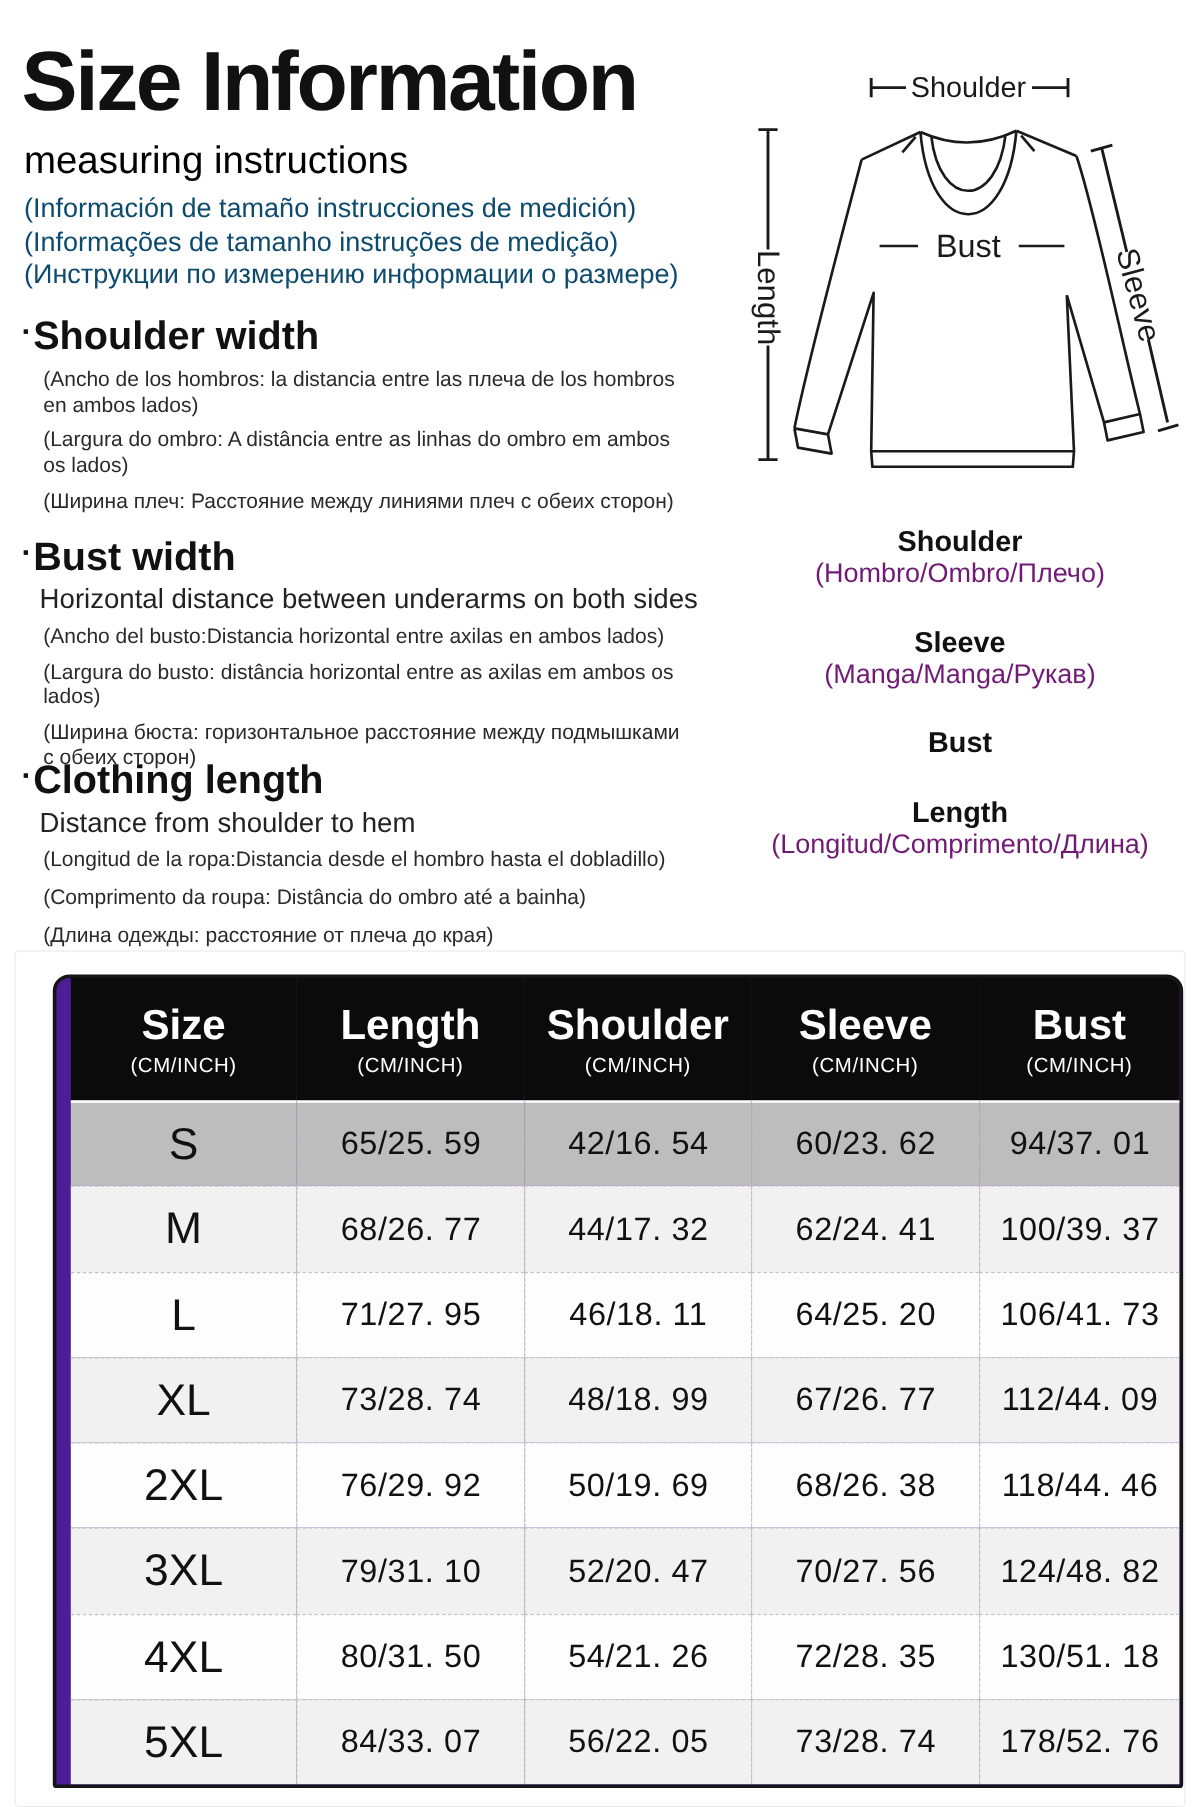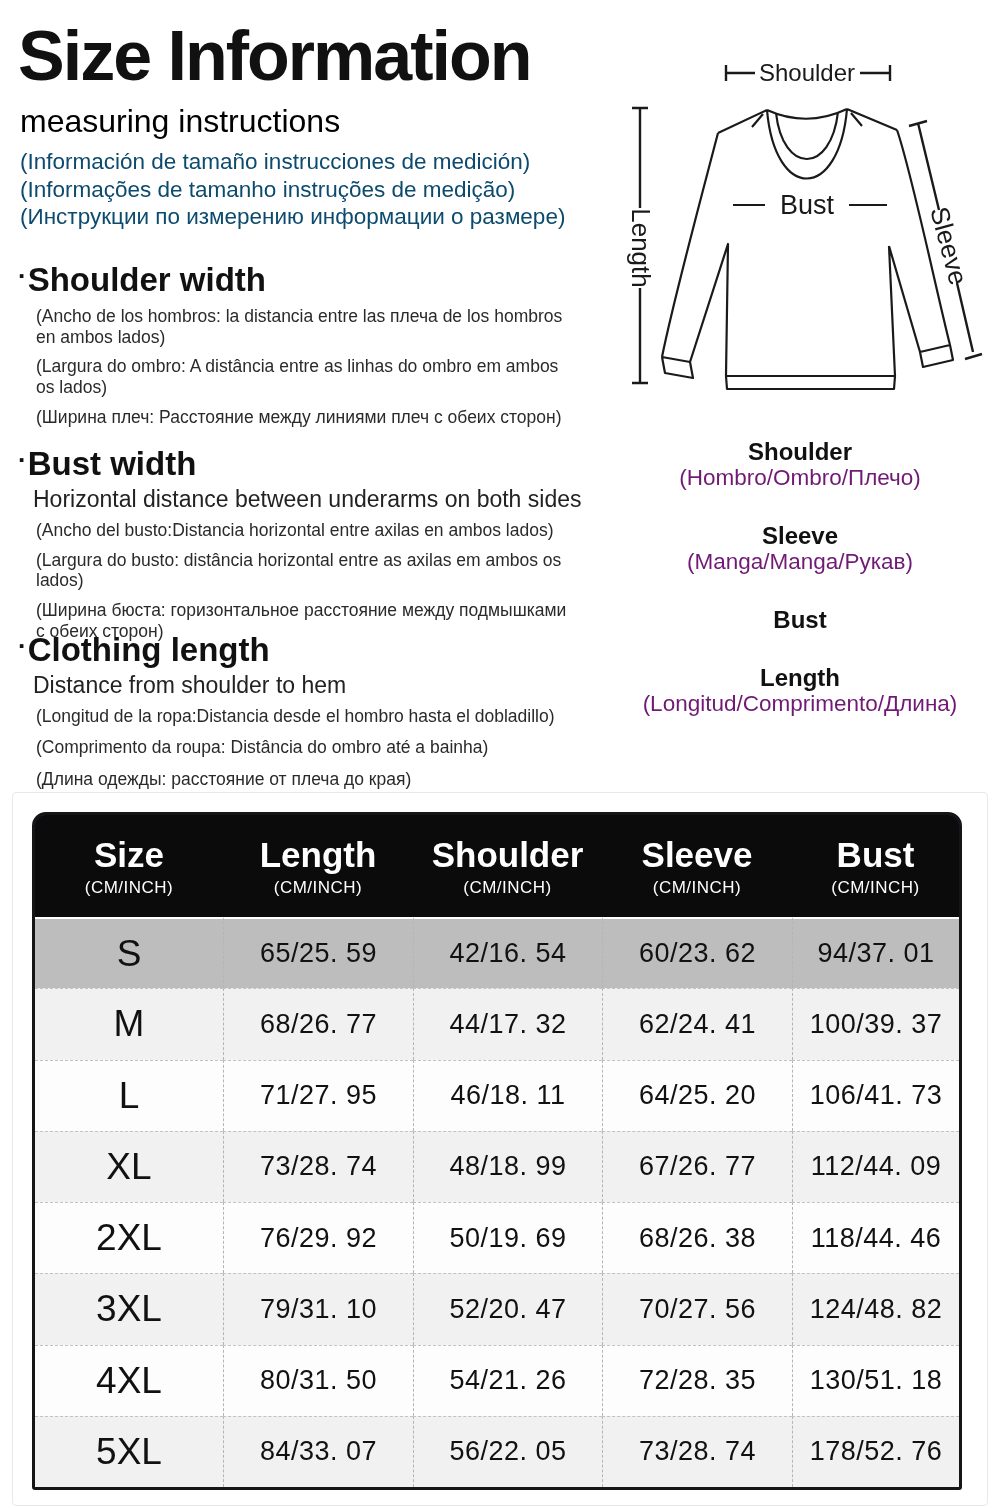--- a/index.html
+++ b/index.html
@@ -1,20 +1,20 @@
 <!DOCTYPE html>
 <html><head>
 <meta charset="utf-8">
 <style>
   html,body{margin:0;padding:0;}
   body{background:#ffffff;font-family:"Liberation Sans","DejaVu Sans",sans-serif;color:#1c1c1c;}
   .page{position:relative;width:1000px;height:1506px;background:#ffffff;overflow:hidden;}
 
   
-  .title-block{position:absolute;left:18px;top:16px;width:600px;}
+  .title-block{position:absolute;left:18px;top:28px;width:600px;}
   .title-block h1{margin:0;font-size:70px;line-height:80px;font-weight:bold;letter-spacing:-2px;color:#111;}
   .title-block h2{margin:2px 0 0 2px;font-size:32px;line-height:46px;font-weight:normal;color:#000000;}
   .intro-trans{margin:4px 0 0 2px;font-size:22.5px;line-height:27.5px;color:#0c4a6e;}
 
   .measure-section{position:absolute;left:18px;width:588px;}
   .measure-section h3{margin:0;font-size:33px;line-height:36px;font-weight:bold;color:#111;}
   .measure-section h3 .bullet{font-size:26px;vertical-align:6px;margin-right:1px;}
   .measure-section .desc{margin:4px 0 0 15px;font-size:23px;line-height:26px;color:#222;}
   .measure-section .trans{margin:8px 0 0 18px;width:540px;font-size:17.5px;line-height:1.18;color:#2a2a2a;}
   .measure-section .trans p{margin:0 0 9px 0;}
@@ -26,22 +26,22 @@
   .diagram-svg path{stroke:#1a1a1a;fill:none;}
   .diagram-svg text{fill:#1a1a1a;font-family:"Liberation Sans","DejaVu Sans",sans-serif;}
 
   .legend{position:absolute;left:600px;top:438px;width:400px;text-align:center;}
   .legend-group{margin-bottom:31px;}
   .legend-term{font-size:24px;line-height:27px;font-weight:bold;color:#111;}
   .legend-trans{font-size:22.5px;line-height:26px;color:#701a75;}
 
   
   .table-panel{position:absolute;left:12px;top:792px;width:974px;height:712px;background:#fff;border:1px solid #e8e8e8;border-radius:4px;}
-  .size-table{position:absolute;left:19px;top:19px;width:924px;height:672px;border:3px solid #151515;border-radius:14px 14px 3px 3px;overflow:hidden;background:#4c1d95;
-    display:grid;grid-template-columns:188px 190px 189px 190px 167px;grid-template-rows:102px repeat(8,1fr);}
+  .size-table{position:absolute;left:31px;top:19px;width:924px;height:672px;border:3px solid #151515;border-radius:14px 14px 3px 3px;overflow:hidden;background:#4c1d95;
+    display:grid;grid-template-columns:188px 190px 189px 190px 167px;grid-template-rows:102px repeat(8,1fr);padding-left:12px;}
   .trow{display:contents;}
   .th{background:#0b0b0b;color:#ffffff;display:flex;flex-direction:column;align-items:center;justify-content:center;}
   .th .col-label{font-size:35px;font-weight:bold;line-height:40px;}
   .th .col-unit{font-size:17px;font-weight:normal;letter-spacing:.5px;margin-top:3px;}
   .td{display:flex;align-items:center;justify-content:center;font-size:27px;letter-spacing:.5px;color:#111;}
   .td.size-cell{font-size:37px;letter-spacing:0;}
   .td:not(:first-child){border-left:1px dashed #b5b5b5;}
   .trow.body:not(.first) .td{border-top:1px dashed #c2c2c2;}
   .trow.r-s .td{background:#bdbdbd;border-top:2px solid #ffffff;}
   .trow.r-alt .td{background:#f1f1f1;}

